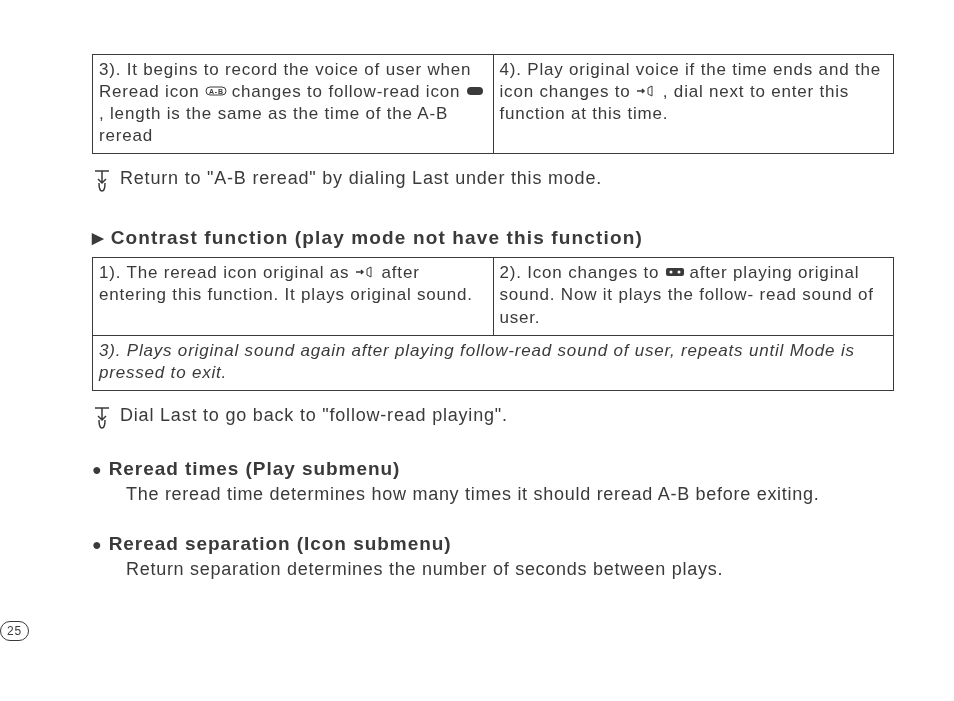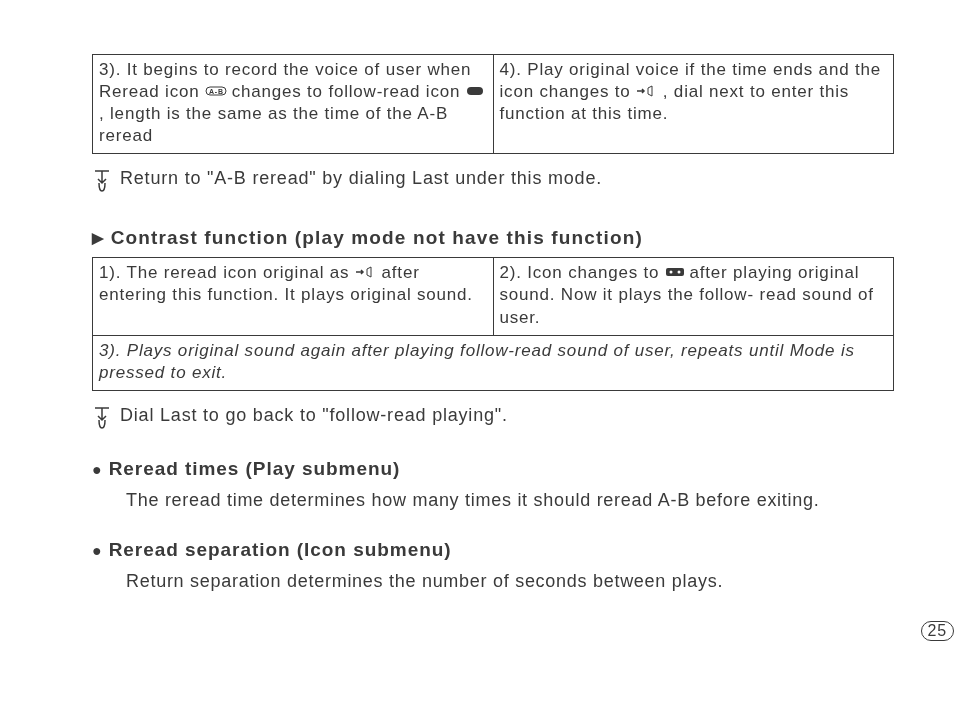--- a/index.html
+++ b/index.html
@@ -65,34 +65,34 @@
     margin-top: 28px;
     letter-spacing: 0.05em;
   }
   .sub .dot {
     font-size: 16px;
     margin: 0 6px 0 0;
     line-height: 24px;
   }
   .body {
     font-size: 18px;
-    margin: 8px 0 0 34px;
+    margin: 2px 0 0 34px;
     letter-spacing: 0.04em;
   }
   .icon-inline {
     font-size: 14px;
     font-weight: bold;
   }
   .pageno {
     position: absolute;
     bottom: 60px;
     left: 0;
     right: 0;
-    text-align: right;
-    font-size: 16px;
+    text-align: left;
+    font-size: 12px;
   }
   .pageno span {
     border: 1px solid #3a3a3a;
     border-radius: 10px;
     padding: 0 6px;
     display: inline-block;
     line-height: 18px;
   }
   
   svg.ficon { width: 20px; height: 24px; }

